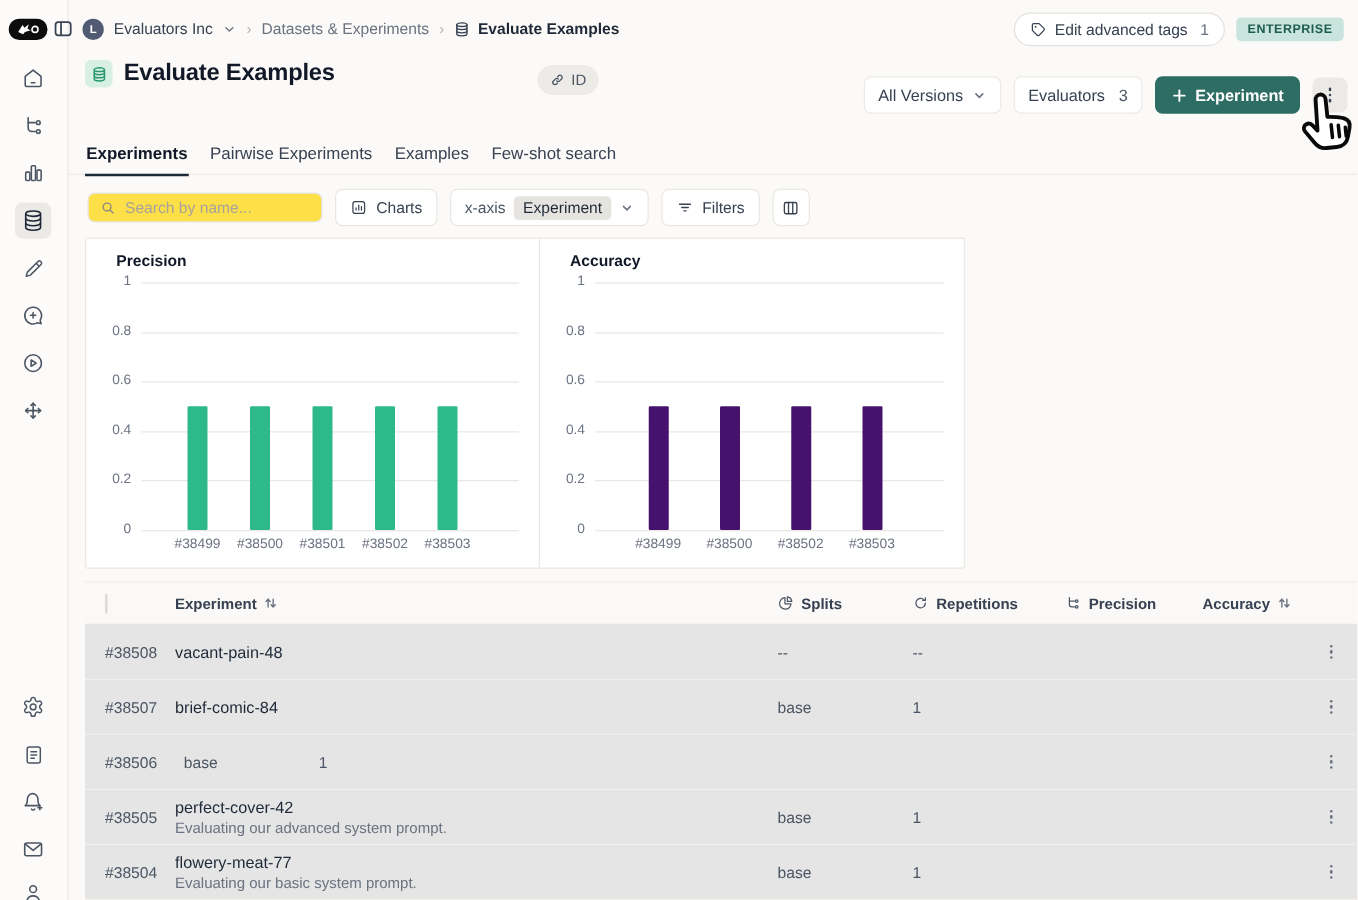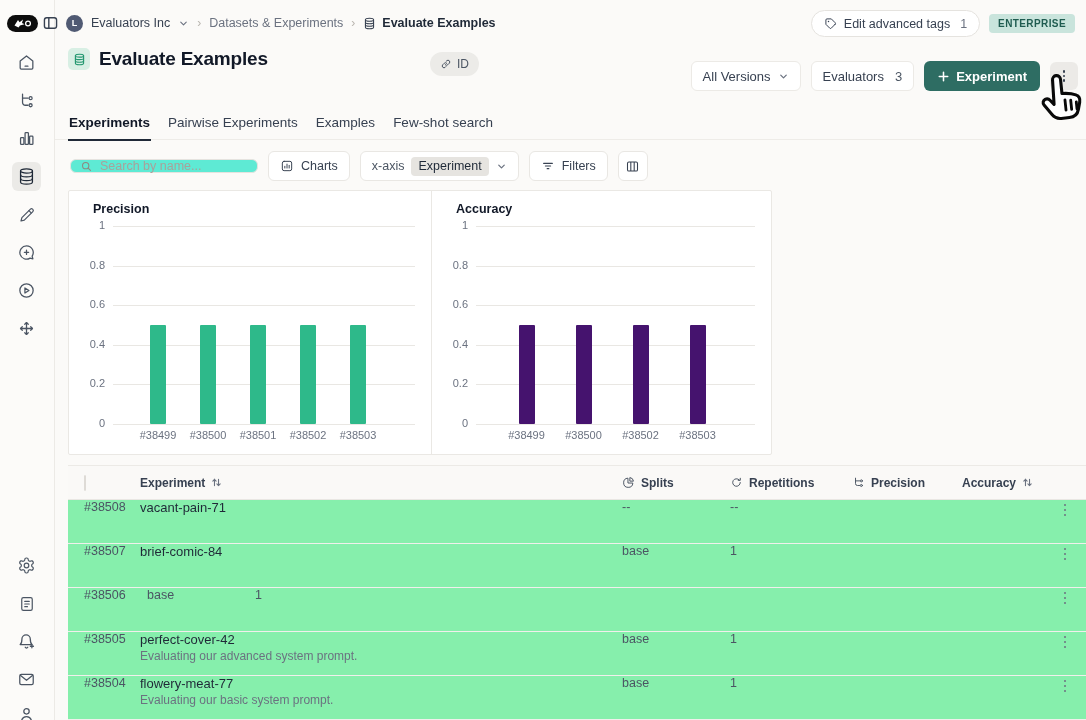--- a/index.html
+++ b/index.html
@@ -58,21 +58,21 @@
   .kebab-dots i { width:2.6px; height:2.6px; border-radius:50%; background:#374151; }
 
   
   .tabs { position:absolute; left:68px; top:113px; display:flex; gap:16px; font-size:13.5px; z-index:4; }
   .tab { padding:2px 1px 9px; color:#374151; cursor:pointer; }
   .tab.active { font-weight:700; color:#111827; border-bottom:2.5px solid #1f2937; }
   .tabs-border { position:absolute; left:55px; top:139px; width:1031px; border-top:1px solid #eeece8; }
 
   
   .toolbar { position:absolute; left:70px; top:151px; display:flex; align-items:center; gap:10px; }
-  .search-box { width:188px; height:14px; background:#5eead4; border:1px solid #e5e3df; border-radius:6px;
+  .search-box { width:188px; height:24px; background:#fde047; border:1px solid #e5e3df; border-radius:6px;
     display:flex; align-items:center; gap:7px; padding:0 9px; color:#9a958e; }
   .search-box input { flex:1; min-width:0; border:none; outline:none; background:transparent;
     font-size:12.5px; color:#374151; font-family:inherit; }
   .search-box input::placeholder { color:#a8a29b; }
   .tb-btn { height:30px; background:#fff; border:1px solid #e9e7e3; border-radius:6px; display:flex;
     align-items:center; gap:7px; padding:0 11px; font-size:12.5px; color:#374151; cursor:pointer; }
   .xaxis-label { color:#4b5563; }
   .chip { background:#e6e4e0; border-radius:4px; padding:2.5px 7px; font-size:12.5px; color:#1f2937; }
   .icon-btn { width:30px; height:30px; padding:0; justify-content:center; }
 
@@ -97,22 +97,22 @@
   .c1 { width:72px; padding-left:16px; flex-shrink:0; }
   .c2 { width:475px; flex-shrink:0; }
   .c3 { width:115px; padding-left:7px; flex-shrink:0; }
   .c4 { width:122px; flex-shrink:0; }
   .c5 { width:110px; flex-shrink:0; }
   .c6 { width:94px; flex-shrink:0; }
   .c7 { flex:1; display:flex; justify-content:flex-end; padding-right:16px; }
   .checkbox { width:14px; height:14px; border:1px solid #dedbd6; border-radius:3px; background:#f6f5f3; cursor:pointer; }
   .sort-ic { color:#6b7280; }
   .h-ic { color:#4b5563; }
-  .trow { display:flex; height:44px; border-bottom:1px solid #f1efec;
-    font-size:12.5px; background:#86efac; cursor:pointer; }
+  .trow { display:flex; align-items:center; height:44px; border-bottom:1px solid #f1efec;
+    font-size:12.5px; background:#e5e5e5; cursor:pointer; }
   .tid { color:#4b5563; }
   .tname { font-size:13px; color:#1f2937; }
   .tdesc { font-size:12px; color:#6b7280; margin-top:2px; }
   .tval { color:#4b5563; }
   .row-kebab { color:#6b7280; display:flex; flex-direction:column; gap:2.4px; padding:4px; cursor:pointer; }
   .row-kebab i { width:2.4px; height:2.4px; border-radius:50%; background:#6b7280; }
 
   
   .hand-cursor { position:absolute; left:1036px; top:70px; z-index:30; pointer-events:none;
     transform:rotate(-6deg); }
@@ -501,21 +501,21 @@
               <path d="M8.2 2.6v6.8M8.2 9.4 6.4 7.5M8.2 9.4l1.8-1.9"></path>
             </svg>
           </span>
       </div>
       <div class="c7"></div>
     </div>
     <div>
         <div class="trow">
           <div class="c1 tid">#38508</div>
           <div class="c2">
-            <div class="tname">vacant-pain-71</div>
+            <div class="tname">vacant-pain-48</div>
           </div>
           <div class="c3 tval">--</div>
           <div class="c4 tval">--</div>
           <div class="c5 tval"></div>
           <div class="c6 tval"></div>
           <div class="c7">
             <div class="row-kebab">
               <i></i>
               <i></i>
               <i></i>

